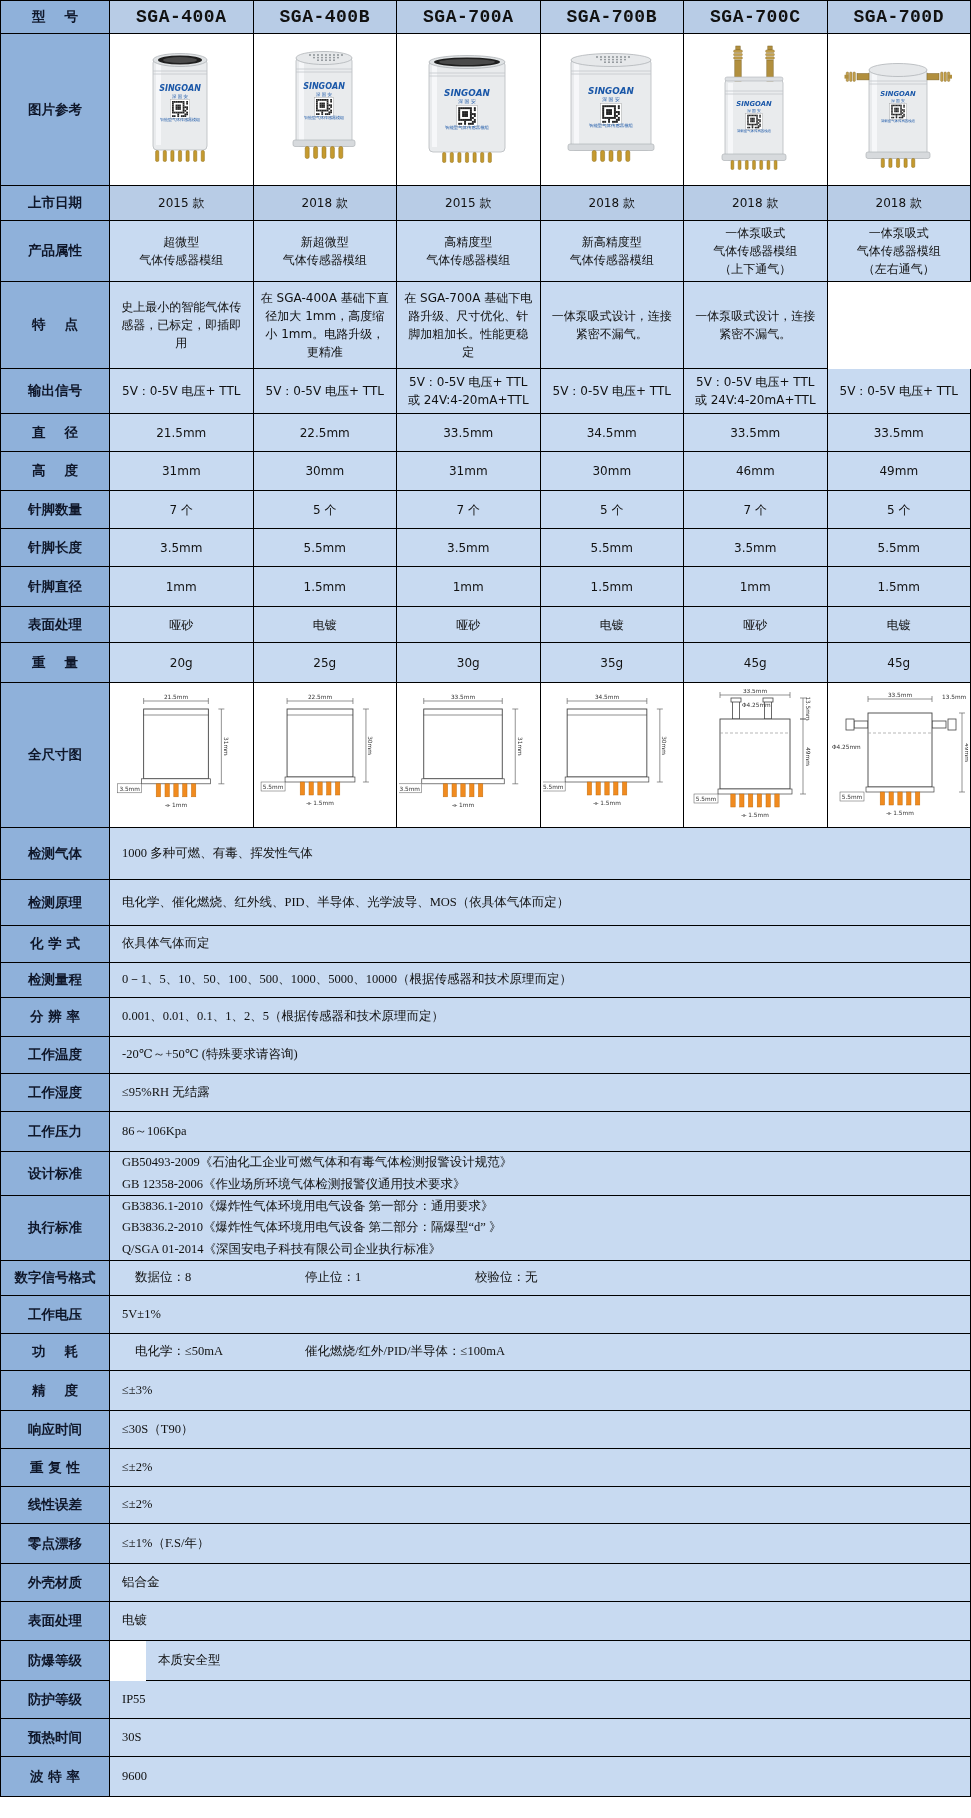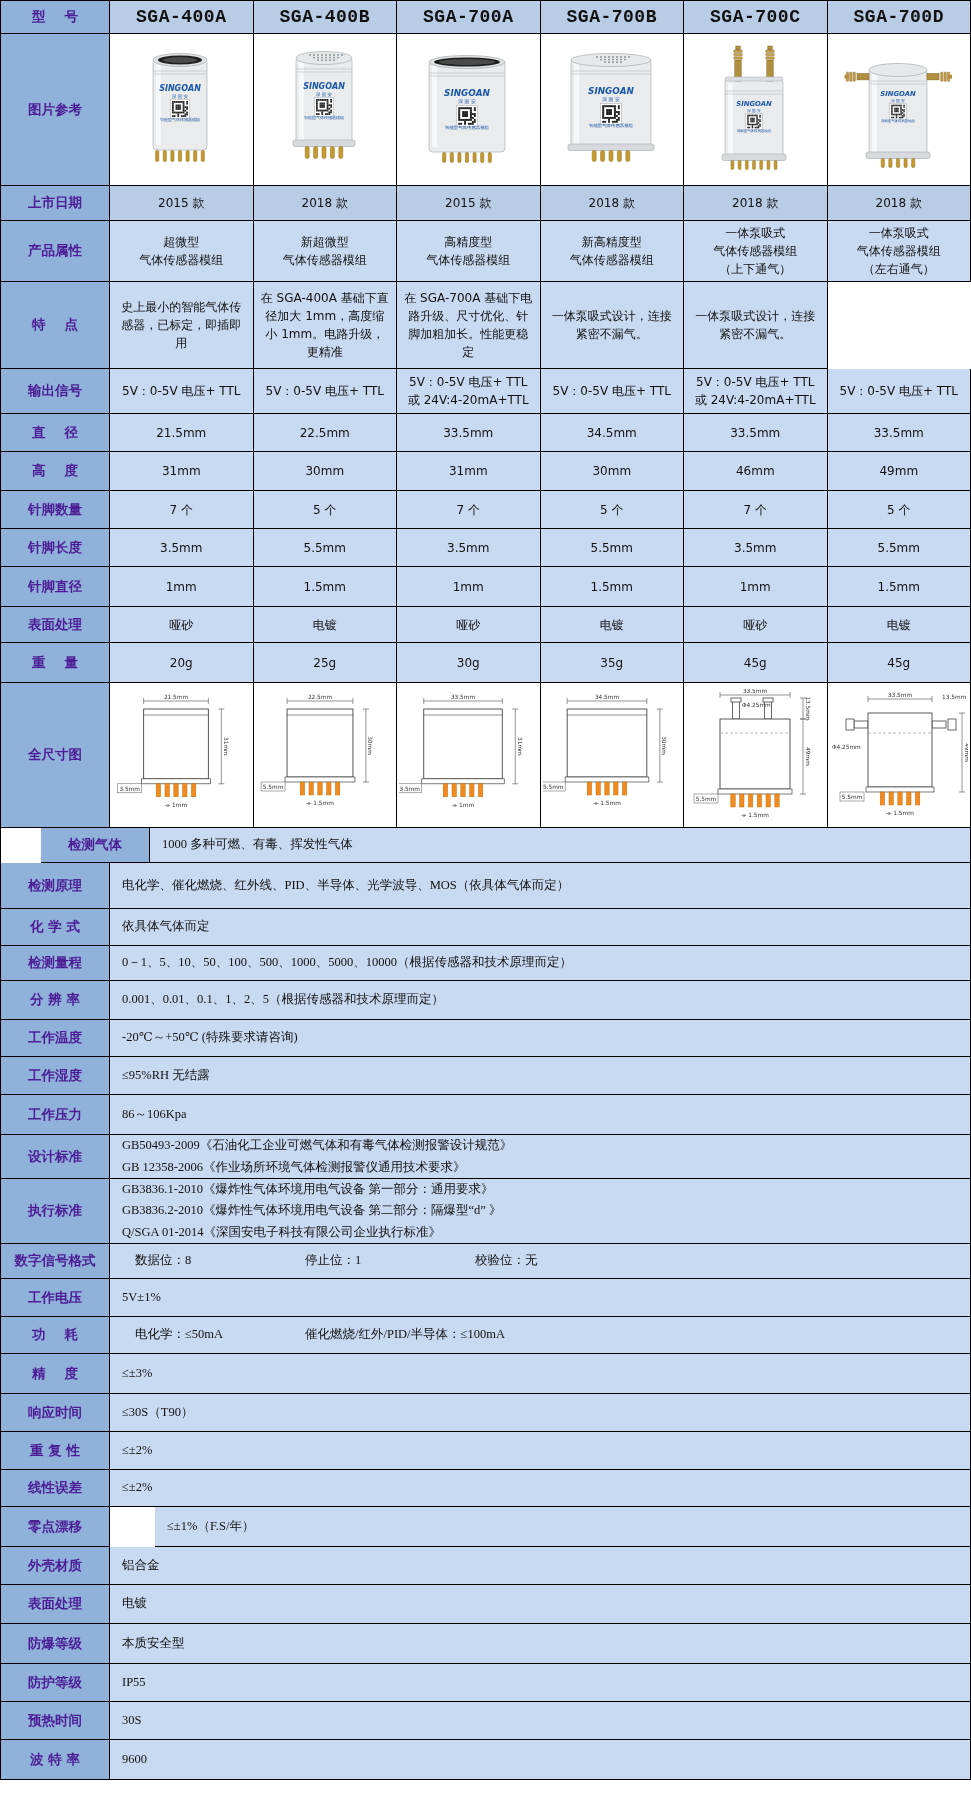--- a/index.html
+++ b/index.html
@@ -2,21 +2,21 @@
 <html><head>
 <meta charset="utf-8">
 <style>
   html,body{margin:0;padding:0;background:#fff;}
   body{font-family:"DejaVu Sans","Liberation Sans",sans-serif;color:#111;}
   #table-root{width:971px;box-sizing:border-box;border-top:1px solid #000;border-left:1px solid #000;background:#fff;}
   .trow{display:grid;grid-template-columns:109px repeat(6,1fr);}
   .brow{display:grid;grid-template-columns:109px 1fr;}
   .trow>div,.brow>div{box-sizing:border-box;border-right:1px solid #000;border-bottom:1px solid #000;overflow:hidden;}
   .lcell{background:#8FB1DA;display:flex;align-items:center;justify-content:center;text-align:center;
-         font-weight:bold;font-size:13.5px;white-space:pre;color:#4c1d95;}
+         font-weight:bold;font-size:13.5px;white-space:pre;color:#0f172a;}
   .hrow{height:33px;}
   .hcell{background:#B8CCE6;display:flex;align-items:center;justify-content:center;
          font-family:"Liberation Mono","DejaVu Sans Mono",monospace;font-weight:bold;font-size:18px;letter-spacing:.5px;}
   .irow{height:152px;}
   .icell{background:#ffffff;display:flex;align-items:center;justify-content:center;}
   .vcell{background:#C8DAF1;display:flex;align-items:center;justify-content:center;text-align:center;
          font-size:12px;line-height:1.5;padding:3px 7px;white-space:pre-line;}
   .dark>.vcell{background:#B8CCE6;}
   .drow{height:145px;}
   .dcell{background:#ffffff;display:flex;align-items:center;justify-content:center;}
@@ -779,21 +779,21 @@
           <rect x="59.00" y="103" width="4.4" height="13" fill="#F18B1F" stroke="#C46F10" stroke-width="0.5"></rect>
           <rect x="67.80" y="103" width="4.4" height="13" fill="#F18B1F" stroke="#C46F10" stroke-width="0.5"></rect>
           <rect x="76.60" y="103" width="4.4" height="13" fill="#F18B1F" stroke="#C46F10" stroke-width="0.5"></rect>
           <rect x="85.40" y="103" width="4.4" height="13" fill="#F18B1F" stroke="#C46F10" stroke-width="0.5"></rect>
           <rect x="10" y="103" width="24" height="9" fill="#fff" stroke="#555" stroke-width="0.5"></rect>
           <text x="22" y="110" text-anchor="middle" font-size="5.8" fill="#333">5.5mm</text>
           <text x="70" y="126" text-anchor="middle" font-size="5.8" fill="#333">⟛ 1.5mm</text>
         </svg>
       </div>
     </div>
-    <div class="brow" style="height: 35px; padding-left: 40px;">
+    <div class="brow" style="height: 52px;">
       <div class="lcell">检测气体</div>
       <div class="bvcell">1000 多种可燃、有毒、挥发性气体</div>
     </div>
     <div class="brow" style="height: 46px;">
       <div class="lcell">检测原理</div>
       <div class="bvcell">电化学、催化燃烧、红外线、PID、半导体、光学波导、MOS（依具体气体而定）</div>
     </div>
     <div class="brow" style="height: 37px;">
       <div class="lcell">化 学 式</div>
       <div class="bvcell">依具体气体而定</div>
@@ -850,33 +850,33 @@
       <div class="bvcell">≤30S（T90）</div>
     </div>
     <div class="brow" style="height: 38px;">
       <div class="lcell">重 复 性</div>
       <div class="bvcell">≤±2%</div>
     </div>
     <div class="brow" style="height: 37px;">
       <div class="lcell">线性误差</div>
       <div class="bvcell">≤±2%</div>
     </div>
-    <div class="brow" style="height: 40px; gap: 45px;">
+    <div class="brow" style="height: 40px;">
       <div class="lcell">零点漂移</div>
       <div class="bvcell">≤±1%（F.S/年）</div>
     </div>
     <div class="brow" style="height: 38px;">
       <div class="lcell">外壳材质</div>
       <div class="bvcell">铝合金</div>
     </div>
     <div class="brow" style="height: 39px;">
       <div class="lcell">表面处理</div>
       <div class="bvcell">电镀</div>
     </div>
-    <div class="brow" style="height: 40px;">
+    <div class="brow" style="height: 40px; gap: 36px;">
       <div class="lcell">防爆等级</div>
       <div class="bvcell">本质安全型</div>
     </div>
     <div class="brow" style="height: 38px;">
       <div class="lcell">防护等级</div>
       <div class="bvcell">IP55</div>
     </div>
     <div class="brow" style="height: 38px;">
       <div class="lcell">预热时间</div>
       <div class="bvcell">30S</div>

